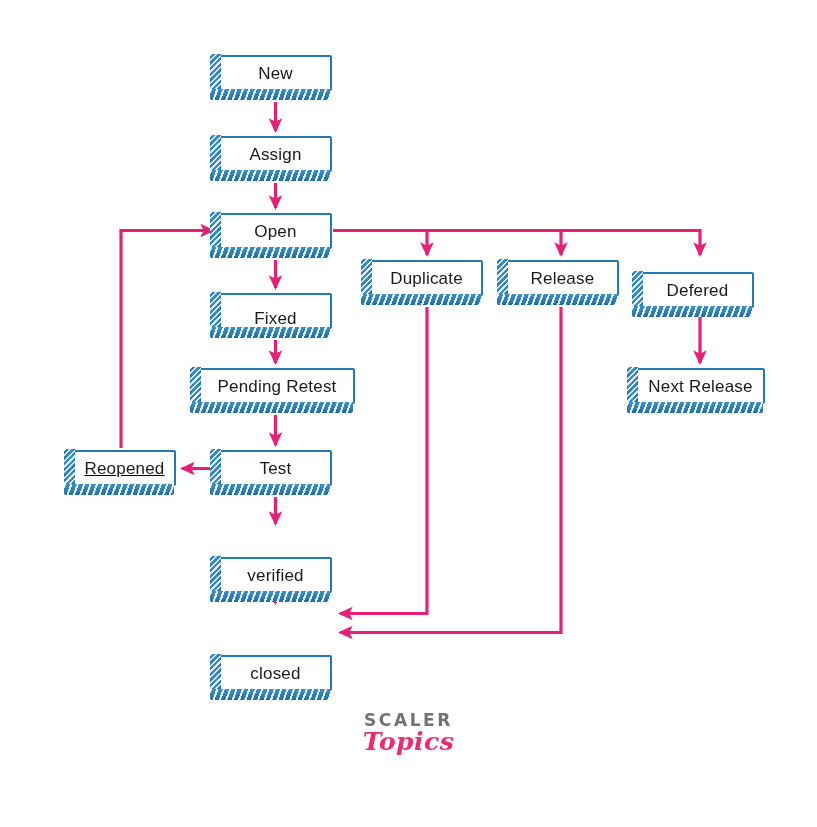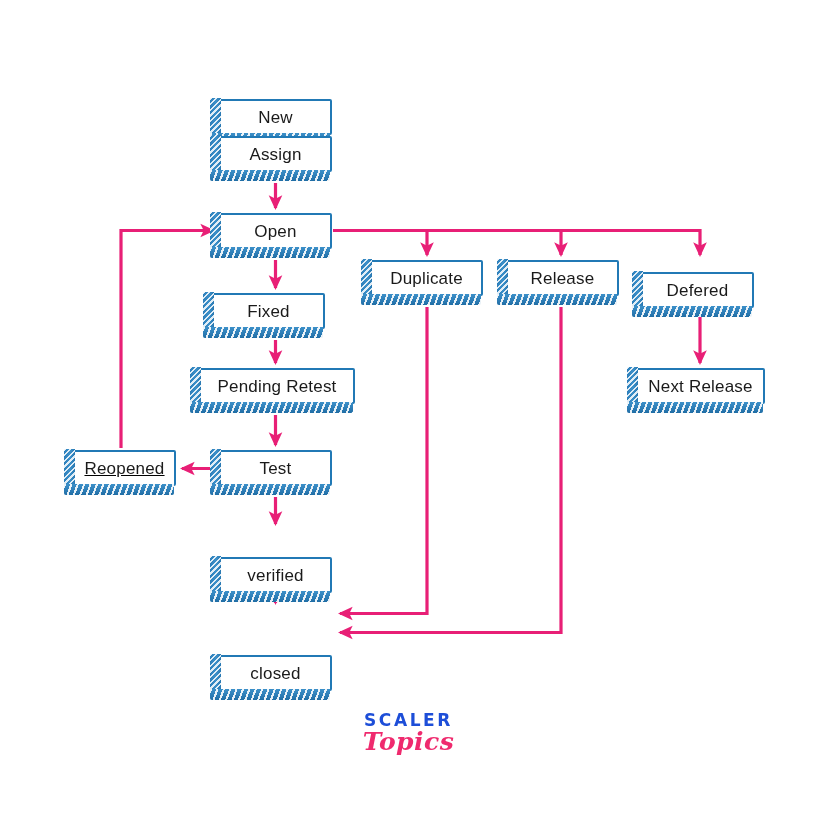--- a/index.html
+++ b/index.html
@@ -87,21 +87,21 @@
     top: 712px;
     width: 817px;
     text-align: center;
     z-index: 6;
   }
   #logo .scaler {
     font-family: "DejaVu Sans", sans-serif;
     font-weight: bold;
     font-size: 17px;
     letter-spacing: 2.6px;
-    color: #1d4ed8;
+    color: #737373;
     display: block;
     line-height: 1;
   }
   #logo .topics {
     font-family: "DejaVu Serif", serif;
     font-style: italic;
     font-weight: bold;
     font-size: 25px;
     color: #ef2a6e;
     display: block;
@@ -137,33 +137,33 @@
       <path d="M 427 230.5 L 561 230.5 L 561 255"></path>
       <path d="M 561 230.5 L 700 230.5 L 700 255"></path>
 
       <path d="M 700 307 L 700 363"></path>
 
       <path d="M 427 307 L 427 613.5 L 340 613.5"></path>
       <path d="M 561 307 L 561 632.5 L 340 632.5"></path>
     </g>
   </svg>
 
-  <div class="node" style="left:219px; top:55px;  width:113px; height:36px;margin-top:44px;">
+  <div class="node" style="left:219px; top:55px;  width:113px; height:36px;">
     <span class="label">New</span>
   </div>
 
   <div class="node" style="left:219px; top:136px; width:113px; height:36px;">
     <span class="label">Assign</span>
   </div>
 
   <div class="node" style="left:219px; top:213px; width:113px; height:36px;">
     <span class="label">Open</span>
   </div>
 
-  <div class="node" style="left:212px; top:293px; width:113px; height:36px;">
+  <div class="node" style="left:219px; top:293px; width:113px; height:36px;align-items:flex-end;">
     <span class="label">Fixed</span>
   </div>
 
   <div class="node" style="left:199px; top:368px; width:156px; height:36px;">
     <span class="label">Pending Retest</span>
   </div>
 
   <div class="node" style="left:219px; top:450px; width:113px; height:36px;">
     <span class="label">Test</span>
   </div>

